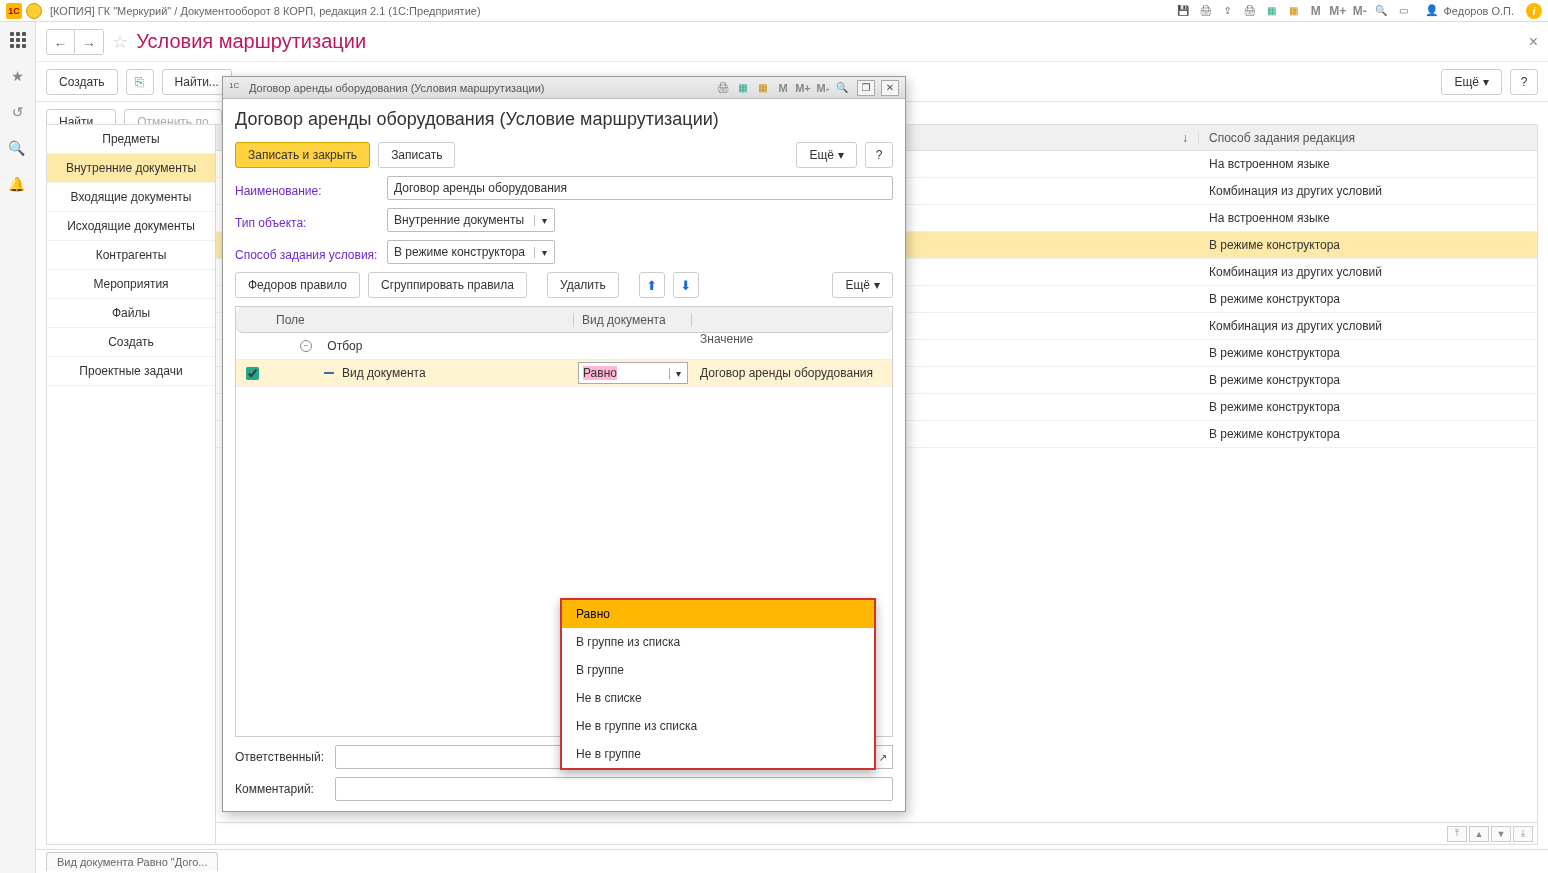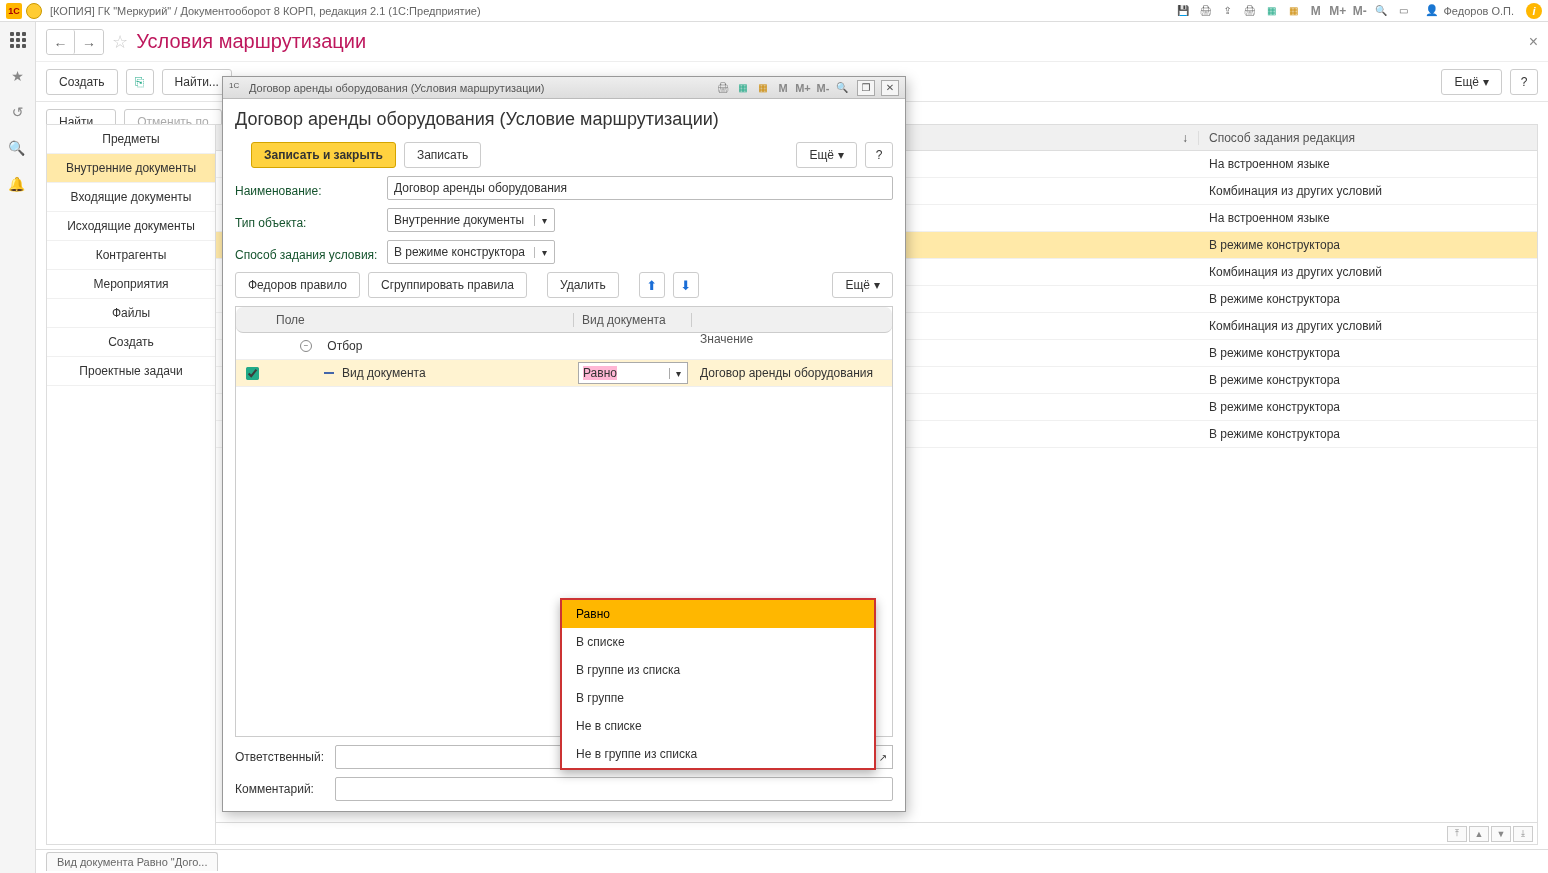--- a/index.html
+++ b/index.html
@@ -30,21 +30,21 @@
 .nav-group { display:flex;border:1px solid #ccc;border-radius:3px;overflow:hidden; }
 .nav-group .nav-btn { border:none;border-right:1px solid #ccc; }
 .nav-group .nav-btn:last-child{border-right:none;}
 .star-icon { font-size:18px;color:#ccc; }
 .page-title { font-size:20px; color:#be185d; }
 .close-x { margin-left:auto;font-size:16px;color:#888;cursor:pointer; }
 
 
 .toolbar-row { height: 40px; display:flex;align-items:center;padding:4px 10px;gap:8px;border-bottom:1px solid #e5e5e5; }
 .btn { height:26px;padding:0 12px;border:1px solid #ccc;background:#fff;border-radius:3px;font-size:12px;color:#333;display:flex;align-items:center;gap:4px; }
-.btn.yellow { background:#ffd23f;border-color:#d4a400;font-weight:700;margin-left:16px; }
+.btn.yellow { background:#ffd23f;border-color:#d4a400;font-weight:400; }
 .btn.icon-only{width:28px;padding:0;justify-content:center;}
 .toolbar-right{margin-left:auto;display:flex;gap:8px;}
 
 
 .content { position:absolute; top:102px; left:10px; right:10px; bottom:28px; display:flex;gap:0; }
 .sidebar { width:170px;border:1px solid #ddd;background:#fff;text-align:center; }
 .sidebar-item { padding:7px 10px;font-size:12px;border-bottom:1px solid #f0f0f0;cursor:pointer; }
 .sidebar-item.active { background:#ffe9a8; }
 .big-table { flex:1;border:1px solid #ddd;border-left:none;background:#fff;display:flex;flex-direction:column; }
 .bt-header { display:flex;background:#f0f0f0;border-bottom:1px solid #ddd;height:26px;align-items:center;font-size:12px;color:#555; }
@@ -65,21 +65,21 @@
 .modal-titlebar { height:22px;background:linear-gradient(#eee,#ddd);border-bottom:1px solid #bbb;display:flex;align-items:center;padding:0 6px;font-size:11px;color:#555;gap:6px; }
 .modal-titlebar .mt-icons{margin-left:auto;display:flex;gap:4px;align-items:center;}
 .modal-titlebar .mt-icon{width:16px;height:16px;display:flex;align-items:center;justify-content:center;font-size:10px;color:#777;}
 .modal-titlebar .mt-m{font-size:11px;font-weight:bold;color:#888;}
 .modal-titlebar .win-btn{width:18px;height:16px;border:1px solid #aaa;background:#f5f5f5;display:flex;align-items:center;justify-content:center;font-size:10px;margin-left:2px;}
 .modal-body { flex:1;padding:10px 12px;display:flex;flex-direction:column;gap:8px;overflow:hidden; }
 .modal-heading { font-size:18px;color:#333;margin-bottom:4px; }
 .modal-btnrow { display:flex;gap:8px;align-items:center; }
 .modal-btnrow .right{margin-left:auto;display:flex;gap:8px;}
 .form-row { display:flex;align-items:center;gap:8px; }
-.form-row label { width:144px;font-size:12px;color:#14532d;margin-top:6px; }
+.form-row label { width:144px;font-size:12px;color:#6d28d9;margin-top:6px; }
 .form-row .input { flex:1;height:24px;border:1px solid #bbb;border-radius:2px;padding:0 6px;font-size:12px;display:flex;align-items:center; }
 .form-row .select { flex:0 0 168px;height:24px;border:1px solid #bbb;border-radius:2px;display:flex;align-items:center; }
 .form-row .select .sel-text{flex:1;padding:0 6px;} .form-row .select .sel-dd{width:20px;border-left:1px solid #bbb;text-align:center;font-size:10px;}
 .rule-toolbar{display:flex;gap:8px;align-items:center;}
 .rule-toolbar .right{margin-left:auto;}
 .rules-table { flex:1;border:1px solid #ccc;display:flex;flex-direction:column;min-height:0; position:relative;}
 .rt-header{display:flex;background:#f0f0f0;border-bottom:1px solid #ccc;height:26px;align-items:center;font-size:12px;color:#555;border-radius:7px;}
 .rt-header .rc0{width:32px;border-right:1px solid #ccc;}
 .rt-header .rc1{flex:1;padding:0 8px;border-right:1px solid #ccc;}
 .rt-header .rc2{width:118px;padding:0 8px;border-right:1px solid #ccc;}
@@ -359,25 +359,25 @@
               <div class="cmp-text"><span class="hl">Равно</span></div>
               <div class="cmp-dd">▾</div>
             </div>
           </div>
           <div class="rc3">Договор аренды оборудования</div>
         </div>
       </div>
 
       <div class="dropdown" id="dropdown">
           <div class="dd-item sel">Равно</div>
-          <div class="dd-item">В списке</div>
           <div class="dd-item">В группе из списка</div>
           <div class="dd-item">В группе</div>
           <div class="dd-item">Не в списке</div>
           <div class="dd-item">Не в группе из списка</div>
+          <div class="dd-item">Не в группе</div>
         </div>
     </div>
 
     <div class="bottom-row">
       <label>Ответственный:</label>
       <div class="input"></div>
       <div class="dd">▾</div>
       <div class="open">↗</div>
     </div>
     <div class="bottom-row">

